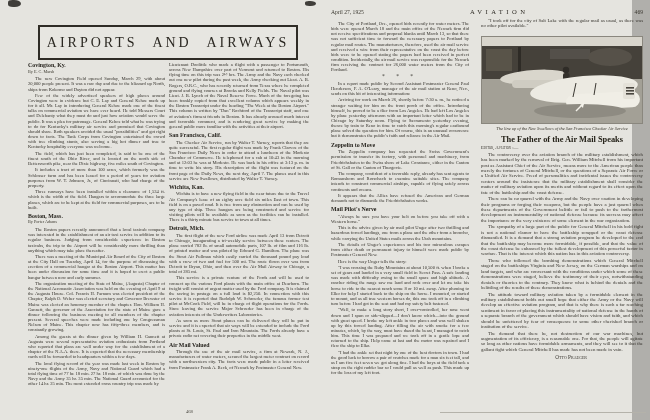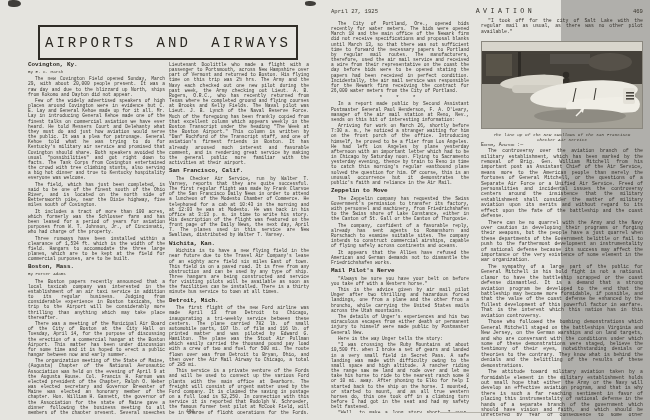--- a/index.html
+++ b/index.html
@@ -1,18 +1,18 @@
 <!DOCTYPE html>
 <html><head>
 <meta charset="utf-8">
 <style>
   html,body{margin:0;padding:0;}
   body{width:650px;height:420px;overflow:hidden;background:#b0afab;}
-  #paper{position:relative;width:561px;height:420px;background:#e5e4df;
-    font-family:Liberation Mono, monospace;color:#36332d;}
+  #paper{position:relative;width:632px;height:420px;background:#e5e4df;
+    font-family:Liberation Serif, serif;color:#36332d;}
   .smudge{position:absolute;background:#23211d;border-radius:40% 60% 55% 45%;opacity:.85;}
   #smudge1{left:8px;top:0;width:13px;height:7px;}
   #smudge2{left:305px;top:1px;width:11px;height:5px;}
 
   
   #titlebox{position:absolute;left:38px;top:25px;width:256px;height:31px;
     border:2px solid #2f2c26;display:flex;align-items:center;justify-content:center;background:#e7e6e1;}
   #titlebox span{font-size:14px;letter-spacing:3px;word-spacing:9px;color:#2b2822;white-space:nowrap;}
 
   
@@ -145,20 +145,21 @@
         <rect x="144" y="56" width="8" height="1.6" fill="#4a463f"></rect>
         <line x1="94" y1="46" x2="91" y2="60" stroke="#3a3731" stroke-width="1"></line>
         <line x1="114" y1="46" x2="112" y2="58" stroke="#3a3731" stroke-width="1"></line>
         <ellipse cx="98" cy="74" rx="46" ry="7" fill="#8e8b82"></ellipse>
         <line x1="94" y1="74" x2="102" y2="66" stroke="#f4f2ea" stroke-width="1.4"></line>
         <polygon points="102,66 98,68 101,71" fill="#f4f2ea"></polygon>
       </svg>
     </div>
     <div class="caption">The line up of the New Swallows of the San Francisco Checker Air Service</div>
 
+    <h2 class="letterhead">The Father of the Air Mail Speaks</h2>
     <div class="salutation">Editor, Aviation :—</div>
     <p>The controversy over the aviation branch of the military establishment, which has been marked by the removal of Brig. Gen. William Mitchell from his important post as Assistant Chief of the Air Service, means more to the American people than merely the fortunes of General Mitchell, or the questions of a Separate Air Force or a Unified Air Service. Freed of personalities and incidental issues the controversy centers around the insistence that the military establishment shall consider the matter of military aviation upon its merits and without regard to its effect upon the fate of the battleship and the coast defense.</p>
     <p>There can be no quarrel with the Army and the Navy over caution in developing their programs or forging their weapons, but the people have a just quarrel when these departments of the Government belittle or fail to push to the farthermost development an instrumentality of national defense because its success may affect the importance or the very existence of some element in the war organization.</p>
     <p>The sympathy of a large part of the public for General Mitchell in his bold fight is not a national clamor to have the battleship scrapped or the coast defense dismantled. It is a demand that a strong aviation program be developed to the end that the battleship may become more formidable, if possible, and that the value of the coast defense be enhanced by the fullest development of this powerful factor in warfare. That is the interest which this nation has in this aviation controversy.</p>
     <p>Those who followed the bombing demonstrations which General Mitchell staged on the battleships Virginia and New Jersey, on the German warships and on land targets, and who are conversant with the conditions under which some of these demonstrations were staged, believe the testimony of their eyes, notwithstanding denials or theories to the contrary. They know what is behind the denials and the belittling of the results of these demonstrations.</p>
     <p>The attitude toward military aviation taken by a formidable element in the military establishment holds out small hope that either the Army or the Navy will develop an effective aviation program, and that is why there is such a far reaching sentiment in favor of placing this instrumentality of national defense in the hands of a separate branch of the government which should have vision and faith, and which should be unfettered by fear of consequence to some other cherished branch or institution of the service.</p>
     <p>The demand that there be, not destruction of our war machines, but augmentation of its efficiency, is a reasonable one. For that, the people will agitate so long as other nations have formidable armaments, and they will see to it that the gallant fight which General Mitchell has made has not been made in vain.</p>
     <div class="signature">Otto Praeger</div>
   </div>
 

